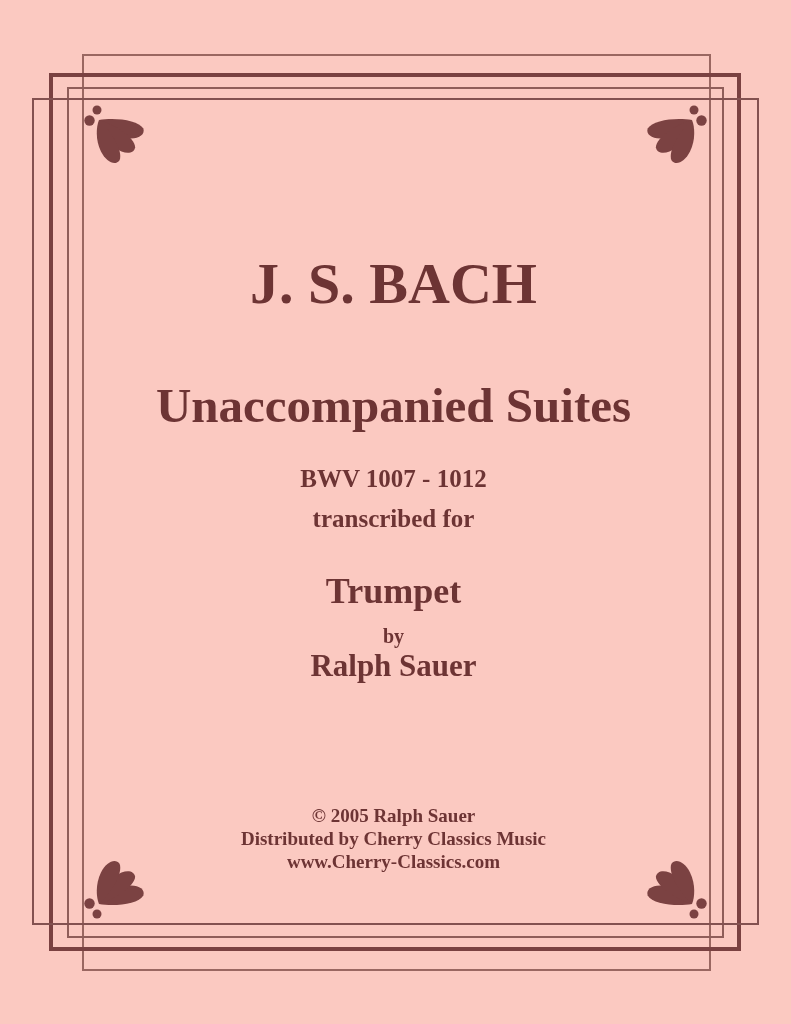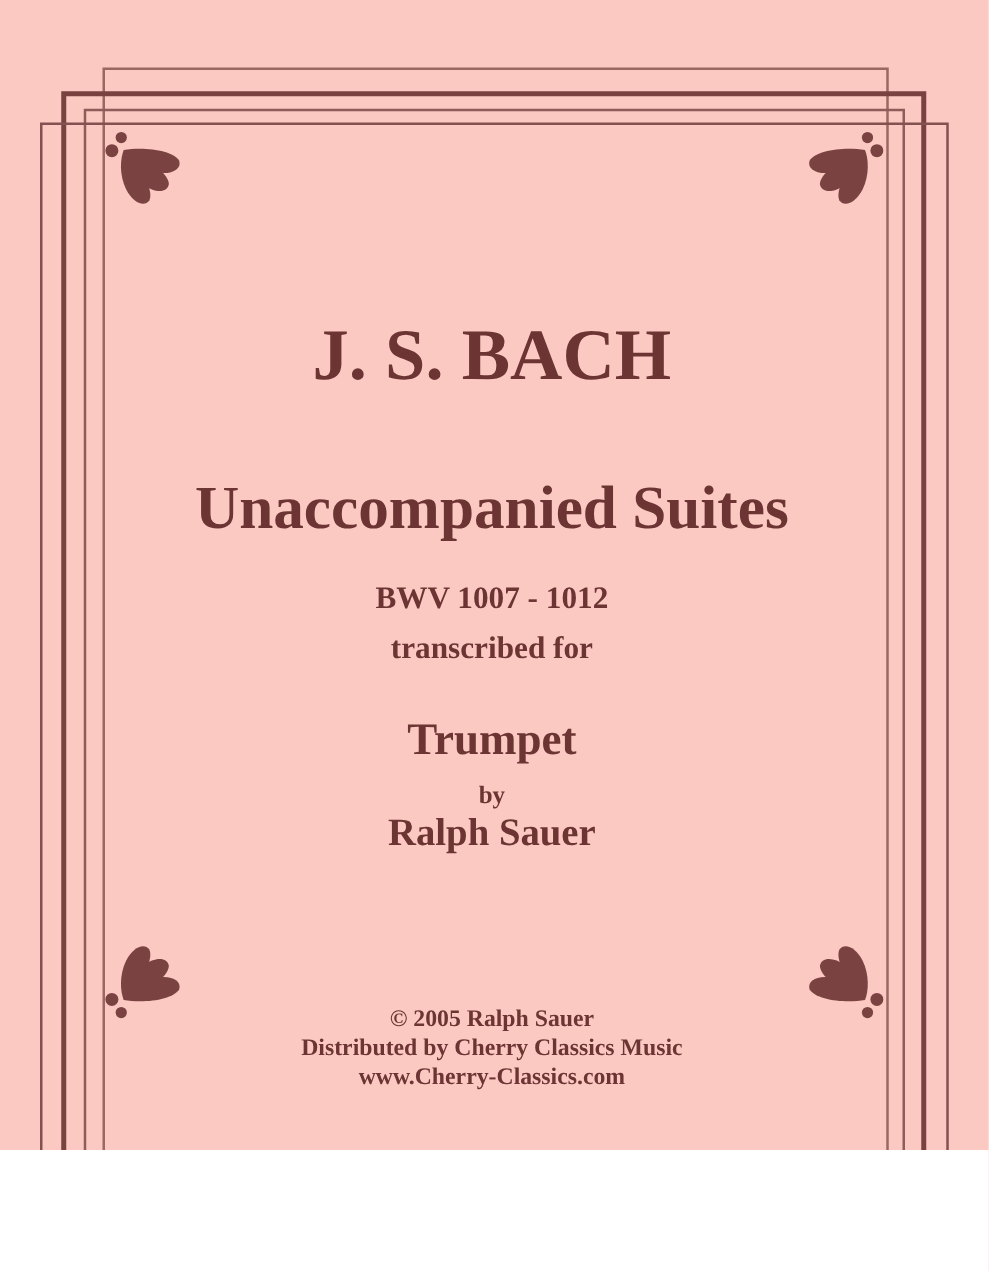--- a/index.html
+++ b/index.html
@@ -2,21 +2,21 @@
 <html><head>
 <meta charset="utf-8">
 <style>
   html, body { margin: 0; padding: 0; }
   body {
     width: 791px; height: 1024px;
     font-family: "Liberation Serif", "DejaVu Serif", serif;
   }
   .page {
     position: relative;
-    width: 791px; height: 920px;
+    width: 791px; height: 1024px;
     background: #fbc9c1;
     overflow: hidden;
   }
 
   
   .frame { position: absolute; box-sizing: border-box; pointer-events: none; }
   .frame-1 { left: 82px; top: 54px; width: 629px; height: 917px; border: 2px solid #9a6761; } 
   .frame-2 { left: 49px; top: 73px; width: 692px; height: 878px; border: 4px solid #7a4141; } 
   .frame-3 { left: 67px; top: 87px; width: 657px; height: 851px; border: 2px solid #8f5d59; } 
   .frame-4 { left: 32px; top: 98px; width: 727px; height: 827px; border: 2px solid #835150; } 

